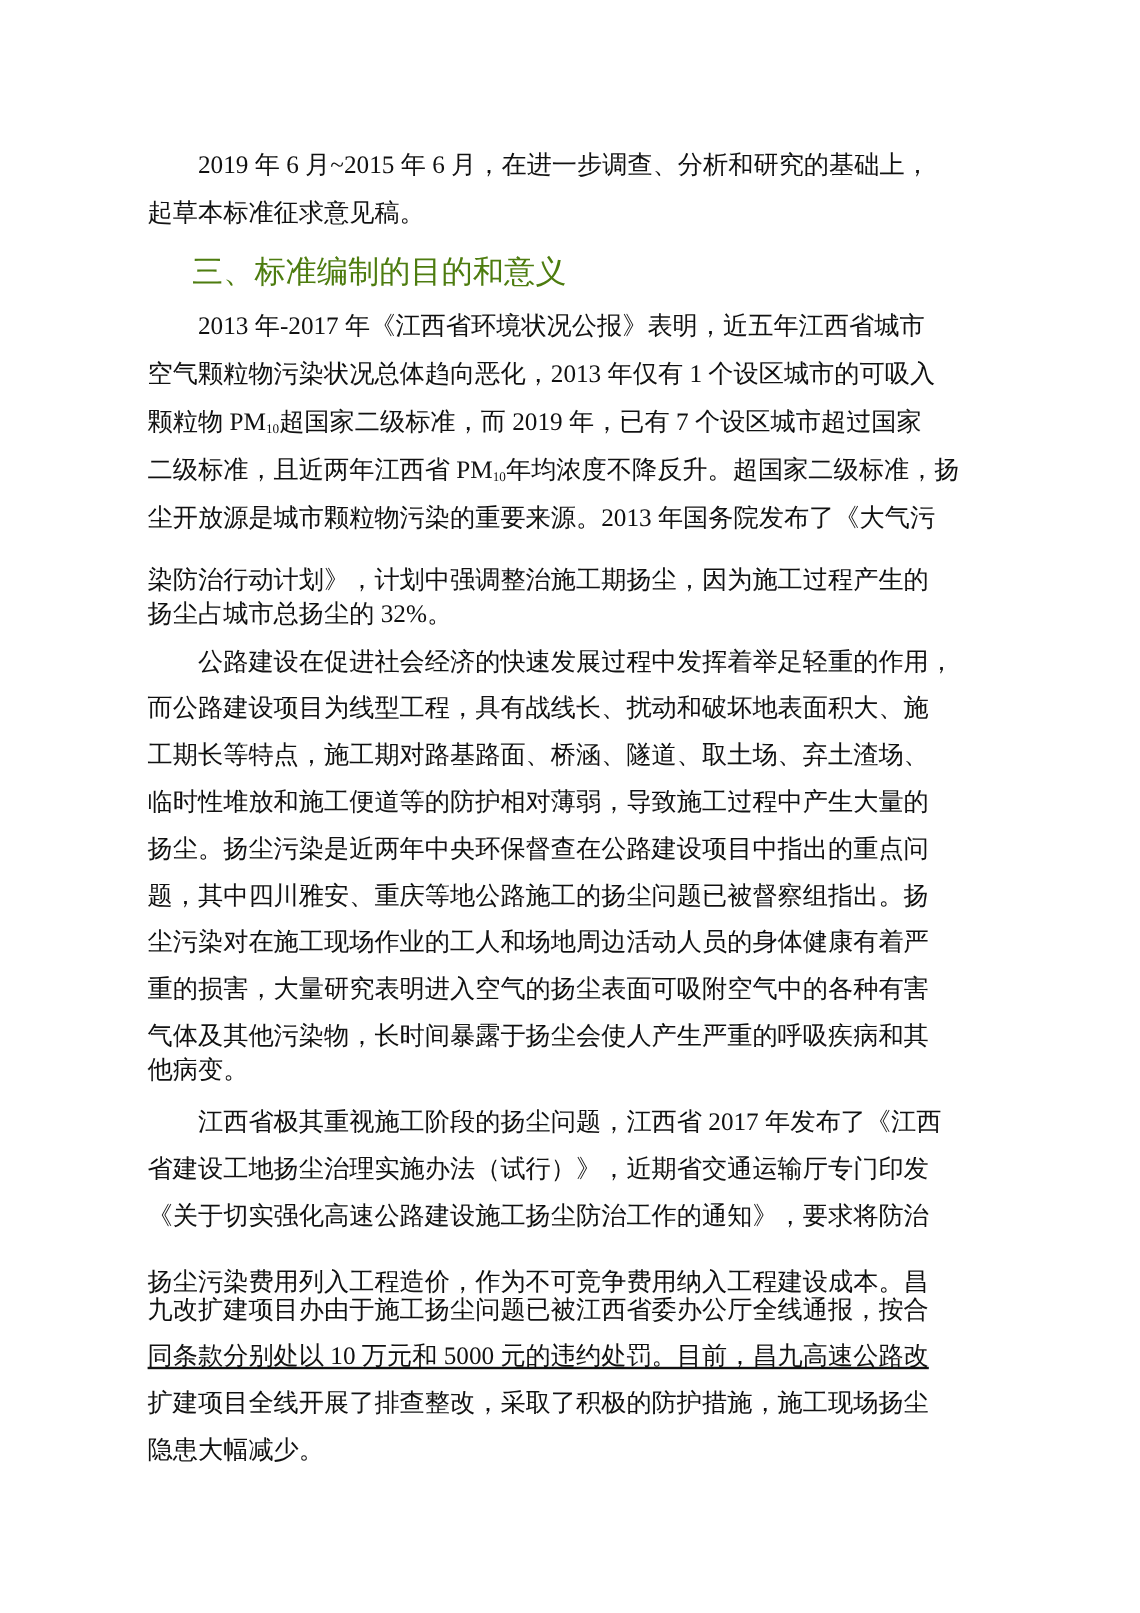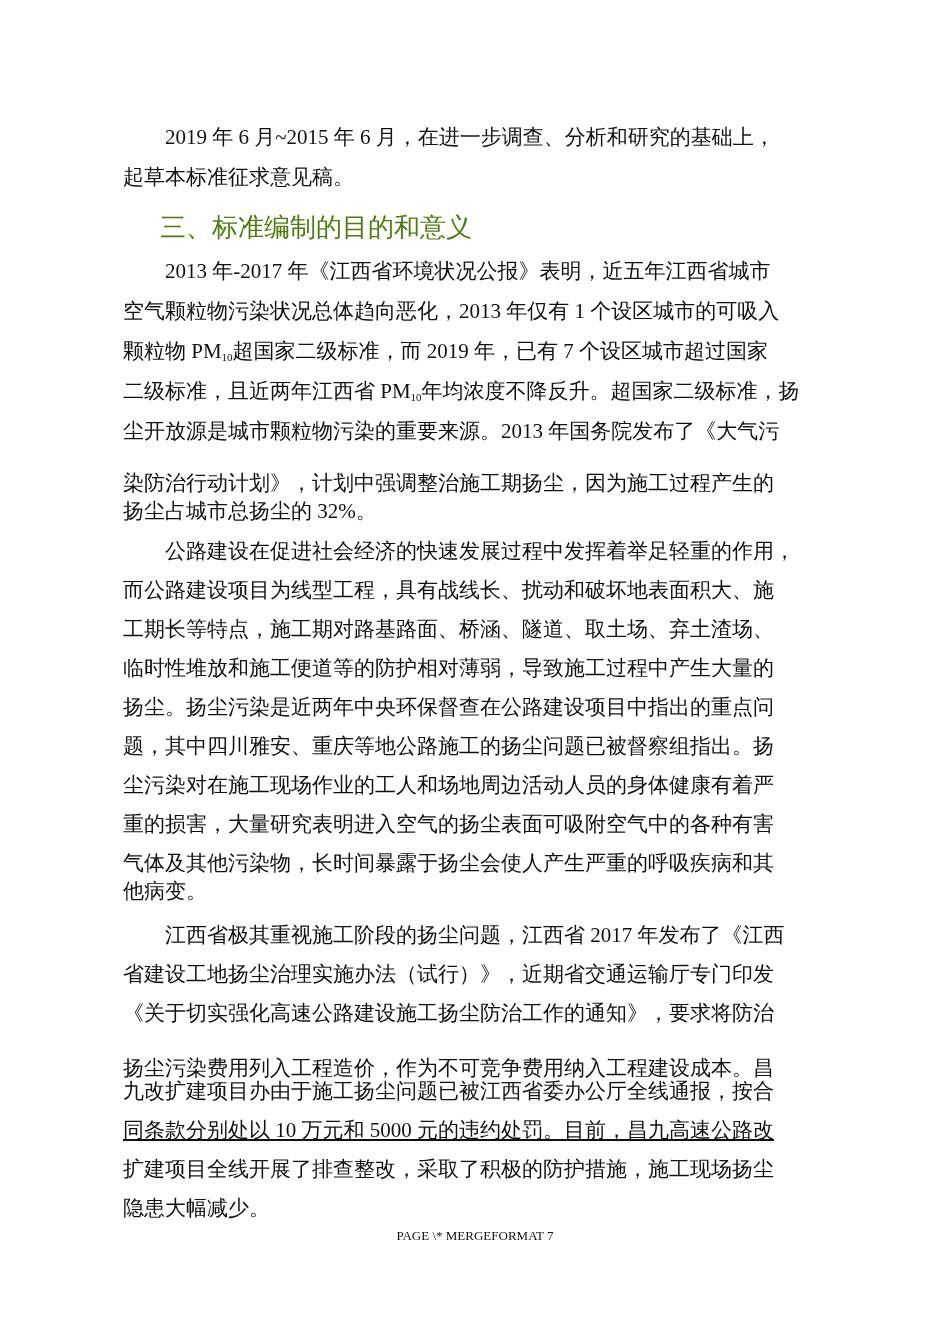--- a/index.html
+++ b/index.html
@@ -65,14 +65,13 @@
     <div class="line" style="top:0px;">　　江西省极其重视施工阶段的扬尘问题，江西省 2017 年发布了《江西</div>
     <div class="line" style="top:39px;">省建设工地扬尘治理实施办法（试行）》，近期省交通运输厅专门印发</div>
     <div class="line" style="top:78px;">《关于切实强化高速公路建设施工扬尘防治工作的通知》，要求将防治</div>
     <div class="line" style="top:117px;margin-top:16px;">扬尘污染费用列入工程造价，作为不可竞争费用纳入工程建设成本。昌</div>
     <div class="line" style="top:156px;">九改扩建项目办由于施工扬尘问题已被江西省委办公厅全线通报，按合</div>
     <div class="line" style="top:195px;text-decoration:underline;">同条款分别处以 10 万元和 5000 元的违约处罚。目前，昌九高速公路改</div>
     <div class="line" style="top:234px;">扩建项目全线开展了排查整改，采取了积极的防护措施，施工现场扬尘</div>
     <div class="line" style="top:273px;">隐患大幅减少。</div>
   </div>
 
-  <div class="footer">PAGE   \* MERGEFORMAT 7</div>
 </div>
 
 </body></html>

